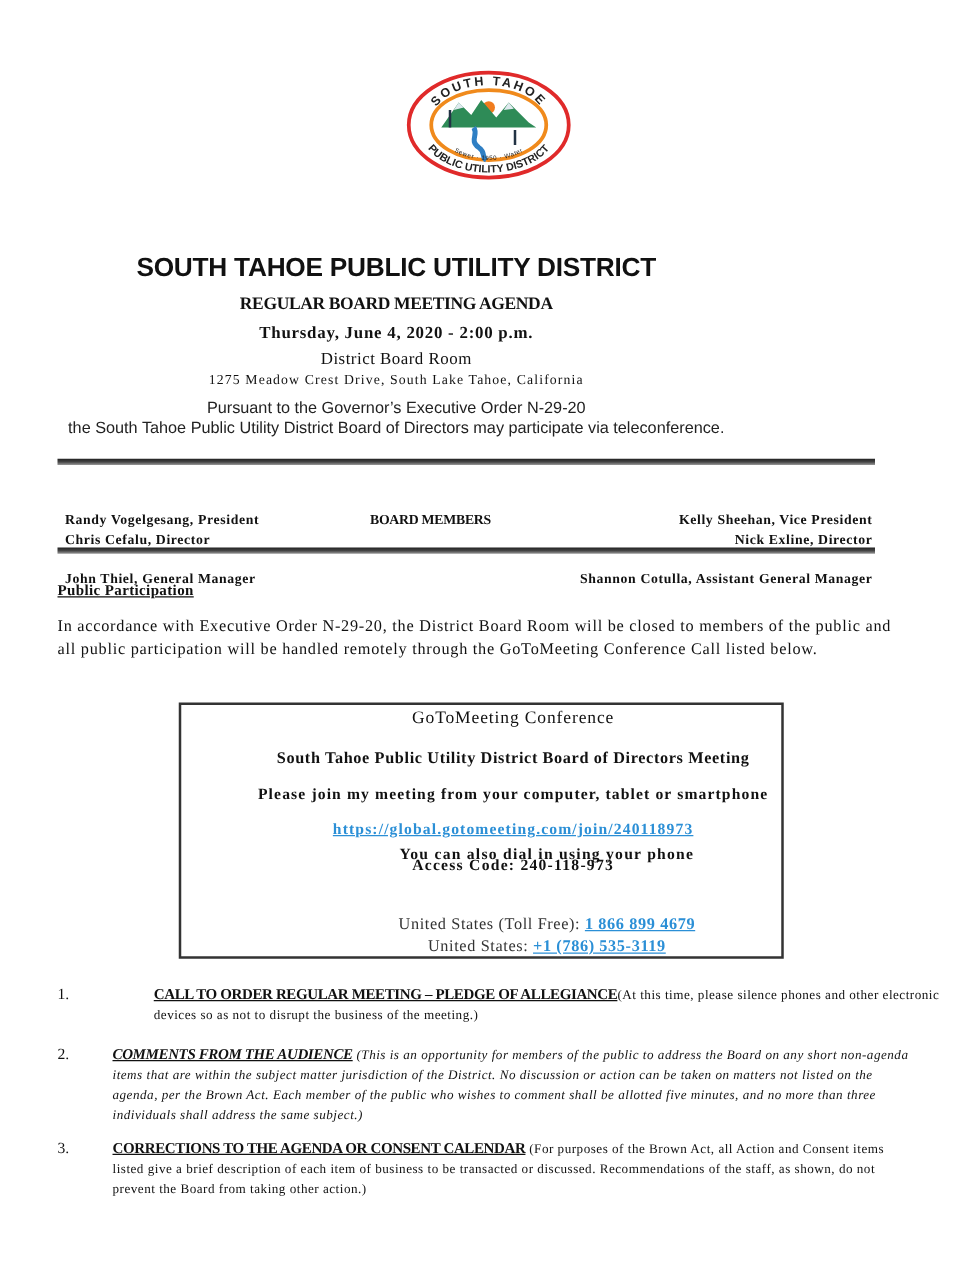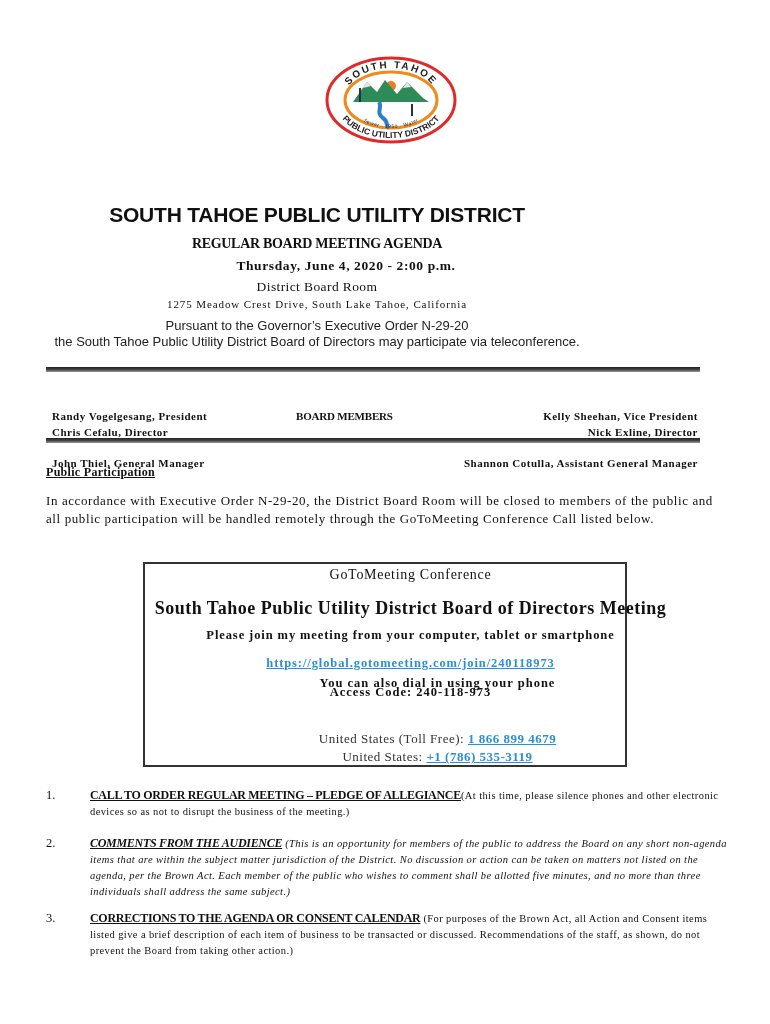--- a/index.html
+++ b/index.html
@@ -2,50 +2,50 @@
 <html><head>
 <meta charset="utf-8">
 <style>
   html, body { margin: 0; padding: 0; background: #ffffff; }
   body { width: 770px; height: 1024px; position: relative; overflow: hidden; font-family: "Liberation Serif", serif; color: #111; }
   .abs { position: absolute; }
   .logo { left: 323px; top: 52px; width: 136px; height: 96px; }
   .center { left: 0; width: 634px; text-align: center; }
   .title { top: 203px; font-family: "Liberation Sans", sans-serif; font-weight: bold; font-size: 21px; letter-spacing: -0.2px; }
   .sub1 { top: 236px; font-weight: bold; font-size: 14px; letter-spacing: -0.3px; }
-  .sub2 { top: 258px; font-weight: bold; font-size: 13.5px; letter-spacing: 0.6px; padding-left: 29px; }
+  .sub2 { top: 258px; font-weight: bold; font-size: 13.5px; letter-spacing: 0.6px; }
   .sub3 { top: 279px; font-weight: normal; font-size: 13.5px; letter-spacing: 0.4px; }
   .sub4 { top: 298px; font-weight: normal; font-size: 11px; letter-spacing: 0.9px; }
   .note { font-family: "Liberation Sans", sans-serif; font-size: 13px; color: #222; }
   .note1 { top: 318px; }
   .note2 { top: 334px; }
   .rule { left: 46px; width: 654px; height: 5px; background: linear-gradient(#222 0%, #444 50%, #999 100%); }
   .rule-top { top: 367px; }
   .rule-bot { top: 438px; }
   .board { font-weight: bold; font-size: 11px; letter-spacing: 0.5px; margin-top: 33px; }
   .l { left: 52px; }
   .r { right: 72px; text-align: right; }
   .mid { left: 296px; letter-spacing: -0.2px; }
   .heading { left: 46px; top: 465px; font-weight: bold; font-size: 12px; text-decoration: underline; letter-spacing: 0.3px; }
   .para { left: 46px; width: 670px; top: 492px; font-size: 13px; line-height: 18px; letter-spacing: 0.6px; }
   .box { left: 143px; top: 562px; width: 484px; height: 205px; border: 2px solid #333; box-sizing: border-box; }
   .bx { left: 143px; width: 535px; text-align: center; }
   .b1 { top: 567px; font-size: 14px; letter-spacing: 0.7px; }
-  .b2 { top: 598px; font-weight: bold; font-size: 18px; letter-spacing: 0.5px; }
+  .b2 { top: 598px; font-weight: bold; font-size: 13px; letter-spacing: 0.5px; }
   .b3 { top: 628px; font-weight: bold; font-size: 12.5px; letter-spacing: 0.9px; }
   .b4 { top: 656px; font-weight: bold; font-size: 12.5px; letter-spacing: 0.9px; }
   .b5 { top: 685px; font-weight: bold; font-size: 12.5px; letter-spacing: 1px; }
   .b6 { top: 676px; font-weight: bold; font-size: 12.5px; letter-spacing: 1px; left: 170px; }
   .b7 { top: 731px; font-size: 13px; letter-spacing: 0.5px; left: 170px; color: #333; }
   .b8 { top: 749px; font-size: 13px; letter-spacing: 0.5px; left: 170px; color: #333; }
   .link { color: #2b8fd6; text-decoration: underline; font-weight: bold; }
   .num { left: 46px; font-size: 12.5px; }
   .item { left: 90px; width: 640px; font-size: 10.5px; line-height: 16px; letter-spacing: 0.4px; }
   .item .h { font-weight: bold; text-decoration: underline; font-size: 12px; letter-spacing: -0.3px; }
-  .i1 { top: 787px; }
+  .i1 { top: 787px; margin-left: 33px; }
   .i2 { top: 835px; font-style: italic; }
   .i3 { top: 910px; }
 </style>
 </head>
 <body>
 
 <div class="abs logo">
   <svg width="136" height="96" viewBox="0 0 136 96">
     <defs>
       <path id="arcTop" d="M22,46 A46,30 0 0 1 114,46"></path>

